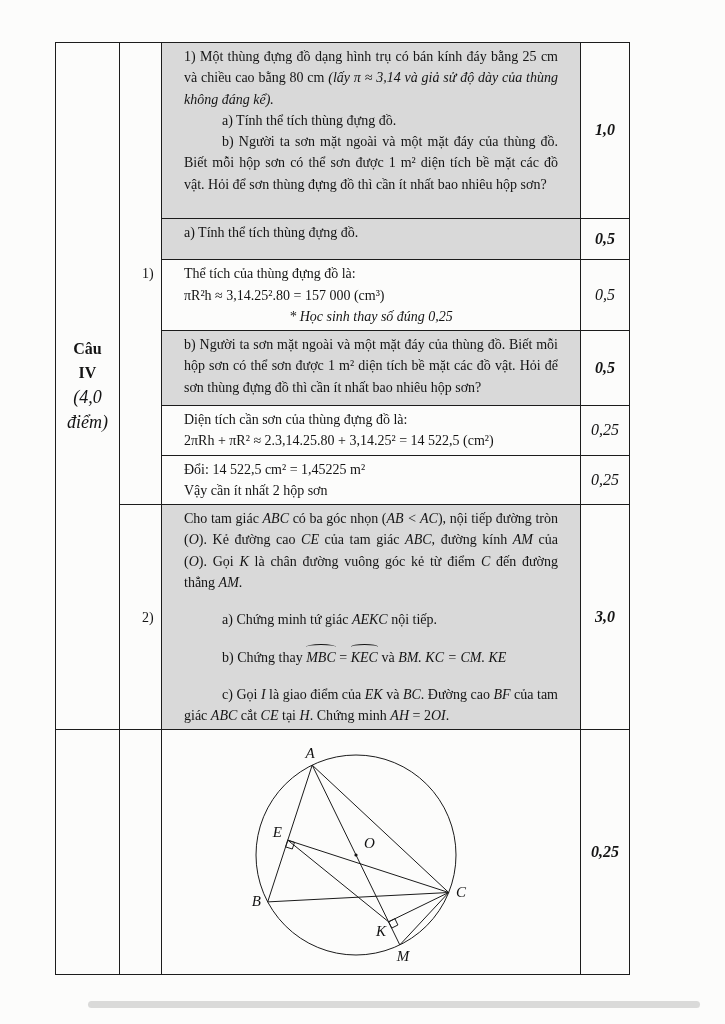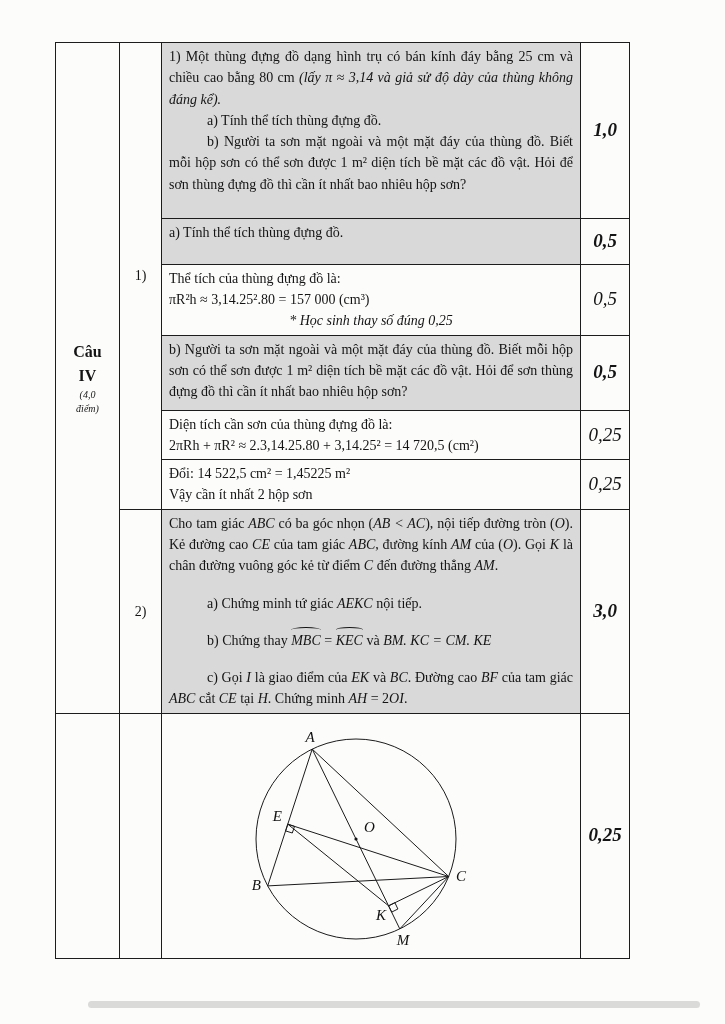--- a/index.html
+++ b/index.html
@@ -12,38 +12,38 @@
     overflow:hidden;
   }
   table.grid{
     border-collapse:collapse;
     position:absolute;left:55px;top:42px;
     width:574px;table-layout:fixed;
   }
   td{
     border:1px solid #1c1c1c;
     vertical-align:top;
-    padding:3px 7px;
+    padding:3px 22px;
     font-size:14px;
     line-height:1.52;
   }
   .gray{background:#d9d9d9;}
   .just{text-align:justify;}
   .ti{text-indent:38px;}
   .ind{padding-left:38px;}
   .item{margin-top:16px;}
   .i{font-style:italic;}
   .u{text-align:center;}
   .qcell{text-align:center;vertical-align:middle;padding:2px;}
   .qb{font-weight:bold;font-size:16px;line-height:1.5;}
-  .qn{font-style:italic;font-size:10px;line-height:1.4;}
+  .qn{font-style:italic;font-size:18px;line-height:1.4;}
   .partcell{text-align:center;vertical-align:middle;font-size:14px;}
   .pt{
     text-align:center;vertical-align:middle;
-    font-style:italic;font-size:19px;padding:8px 2px;margin-top:32px;
+    font-style:italic;font-size:16px;padding:8px 2px;margin-top:32px;
   }
   .pt-b{font-weight:bold;}
   .arc{position:relative;display:inline-block;}
   .arc::before{
     content:"";position:absolute;left:0;right:0;top:-3px;height:5px;
     border-top:1.3px solid #141414;
     border-radius:50% 50% 0 0;
   }
   .figcell{padding:0;}
   .figwrap{display:flex;justify-content:center;align-items:center;height:100%;}
@@ -105,21 +105,21 @@
       <tr style="height:75px">
         <td class="gray">
           <div class="just">b) Người ta sơn mặt ngoài và một mặt đáy của thùng đồ. Biết mỗi hộp sơn có thể sơn được 1 m² diện tích bề mặt các đồ vật. Hỏi để sơn thùng đựng đồ thì cần ít nhất bao nhiêu hộp sơn?</div>
         </td>
         <td class="pt pt-b">0,5</td>
       </tr>
 
       <tr style="height:47px">
         <td>
           <div>Diện tích cần sơn của thùng đựng đồ là:</div>
-          <div>2πRh + πR² ≈ 2.3,14.25.80 + 3,14.25² = 14 720,5 (cm²)</div>
+          <div>2πRh + πR² ≈ 2.3,14.25.80 + 3,14.25² = 14 522,5 (cm²)</div>
         </td>
         <td class="pt">0,25</td>
       </tr>
 
       <tr style="height:48px">
         <td>
           <div>Đổi: 14 522,5 cm² = 1,45225 m²</div>
           <div>Vậy cần ít nhất 2 hộp sơn</div>
         </td>
         <td class="pt">0,25</td>

